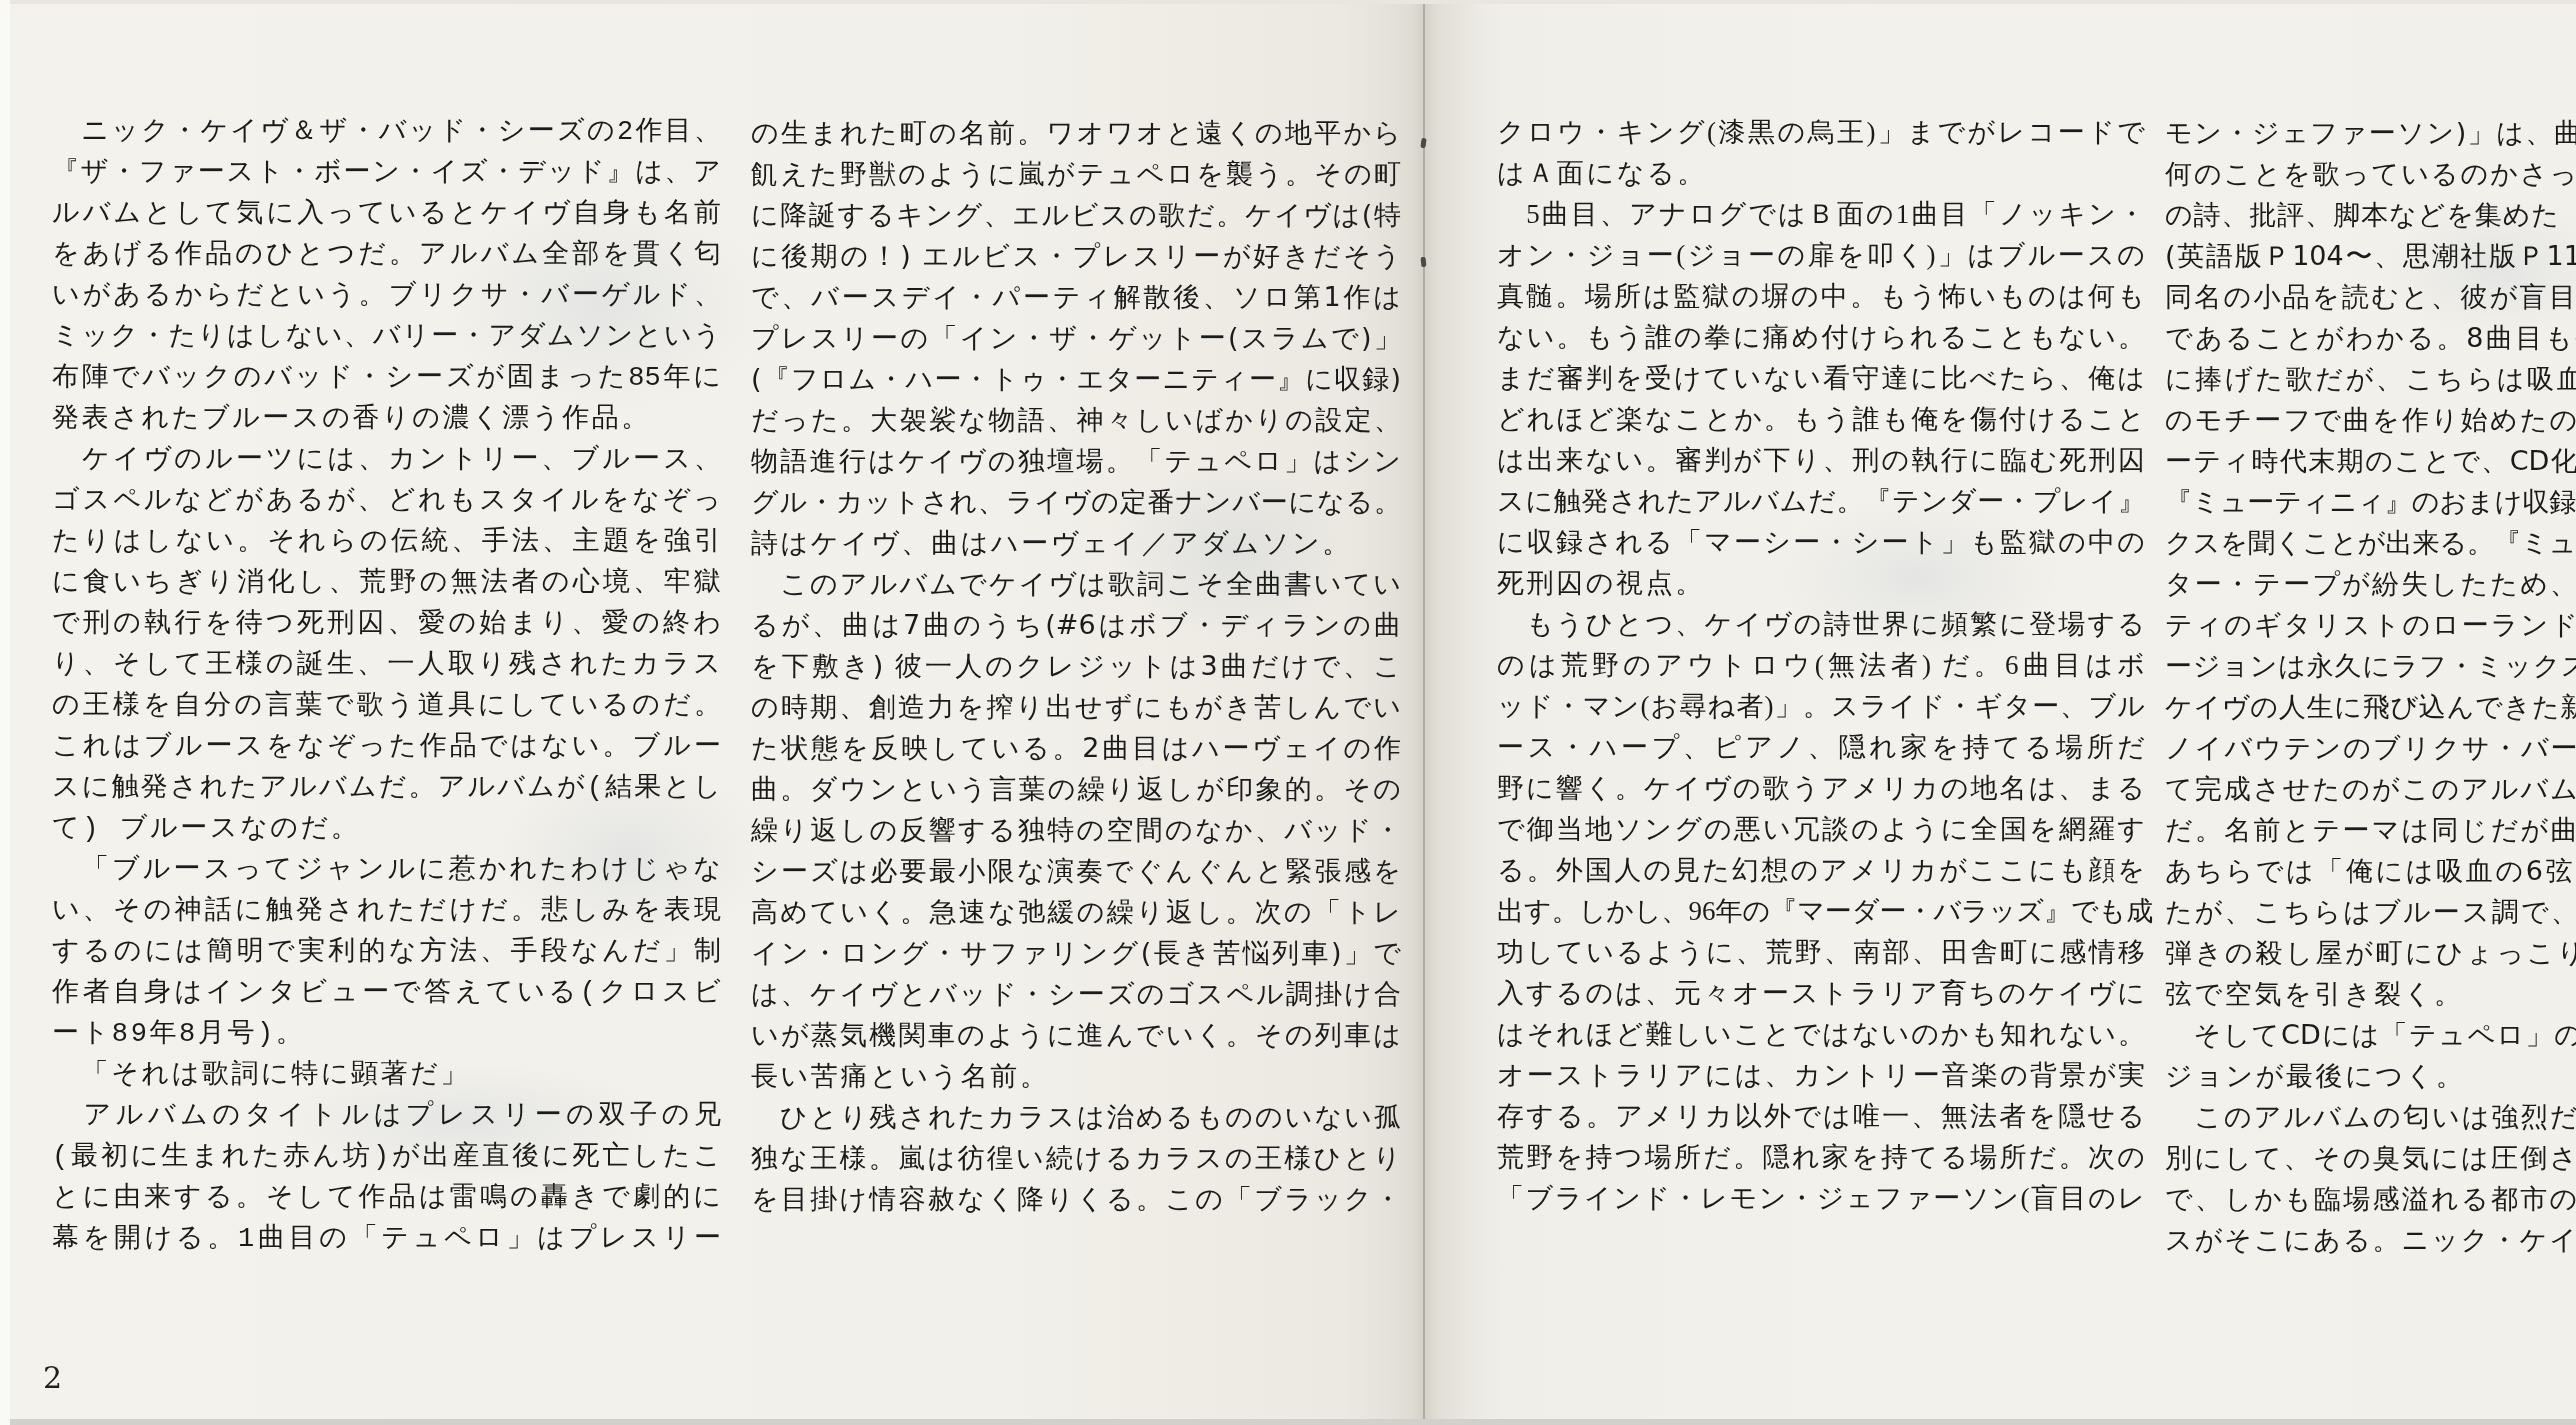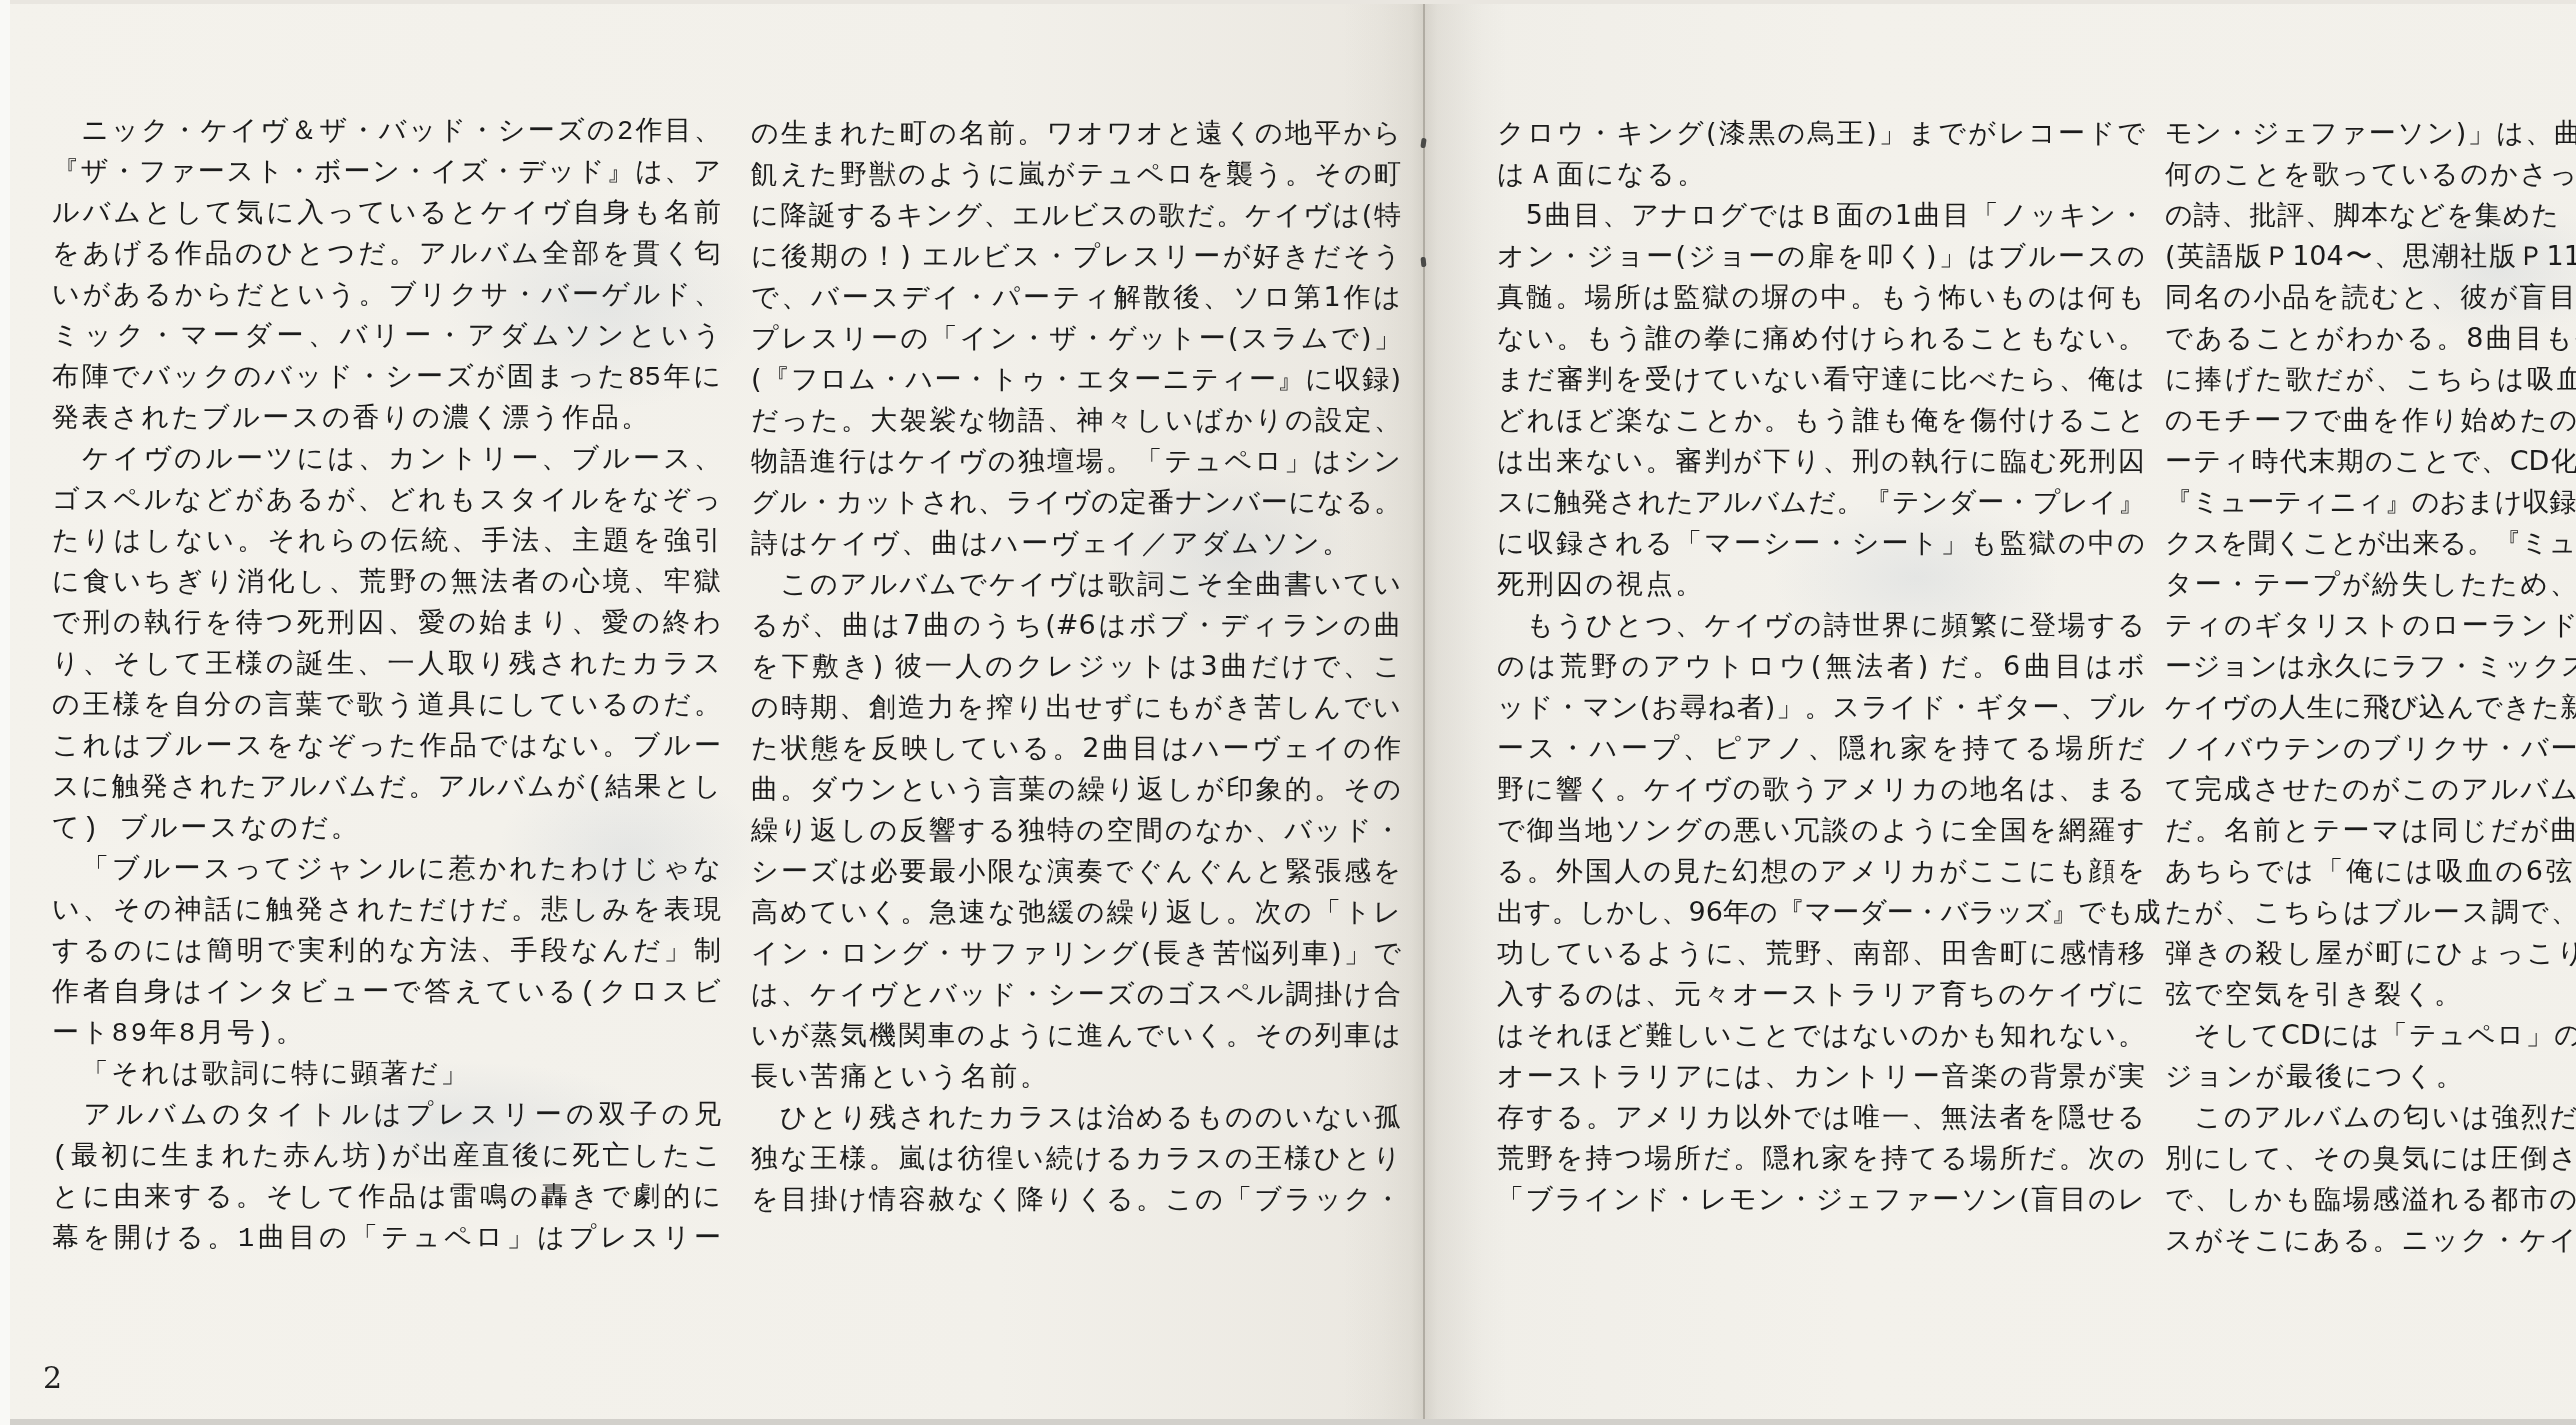--- a/index.html
+++ b/index.html
@@ -57,21 +57,21 @@
   .g1 { left:  443px; top:  196px; width: 319px; height: 216px; }
   .g2 { left:  495px; top: 762px; width: 268px; height: 185px; }
   .g3 { left:  268px; top: 1061px; width: 392px; height: 124px; }
   .g4 { left: 1108px; top:  464px; width: 247px; height: 175px; }
   .g5 { left: 1772px; top:  495px; width: 289px; height: 165px; }
   .g6 { left: 2380px; top:  196px; width: 237px; height: 144px; }
   
   .col { position: absolute; top: 112px; }
   .col-1 { left:  52px; width: 669px; font-family: Liberation Mono, monospace; }
   .col-2 { left: 751px; width: 650px; }
-  .col-3 { left: 1497px; width: 648px; }
+  .col-3 { left: 1497px; width: 648px; font-family: Liberation Serif, serif; }
   .col-4 { left: 2165px; width: 649px; }
   .line {
     height: 41px;
     line-height: 41px;
     font-size: 27px;
     color: #1b1b1b;
     text-align: justify;
     text-align-last: justify;
     white-space: nowrap;
   }
@@ -102,21 +102,21 @@
   <div class="ghost g4"></div>
   <div class="ghost g5"></div>
   <div class="ghost g6"></div>
 
   <div class="col col-1">
       <div class="line">　ニック・ケイヴ＆ザ・バッド・シーズの2作目、</div>
       <div class="line">『ザ・ファースト・ボーン・イズ・デッド』は、ア</div>
       <div class="line">ルバムとして気に入っているとケイヴ自身も名前</div>
       <div class="line">をあげる作品のひとつだ。アルバム全部を貫く匂</div>
       <div class="line">いがあるからだという。ブリクサ・バーゲルド、</div>
-      <div class="line">ミック・マーダー、バリー・アダムソンという</div>
+      <div class="line">ミック・たりはしない、バリー・アダムソンという</div>
       <div class="line">布陣でバックのバッド・シーズが固まった85年に</div>
       <div class="line align-left">発表されたブルースの香りの濃く漂う作品。</div>
       <div class="line">　ケイヴのルーツには、カントリー、ブルース、</div>
       <div class="line">ゴスペルなどがあるが、どれもスタイルをなぞっ</div>
       <div class="line">たりはしない。それらの伝統、手法、主題を強引</div>
       <div class="line">に食いちぎり消化し、荒野の無法者の心境、牢獄</div>
       <div class="line">で刑の執行を待つ死刑囚、愛の始まり、愛の終わ</div>
       <div class="line">り、そして王様の誕生、一人取り残されたカラス</div>
       <div class="line">の王様を自分の言葉で歌う道具にしているのだ。</div>
       <div class="line">これはブルースをなぞった作品ではない。ブルー</div>

